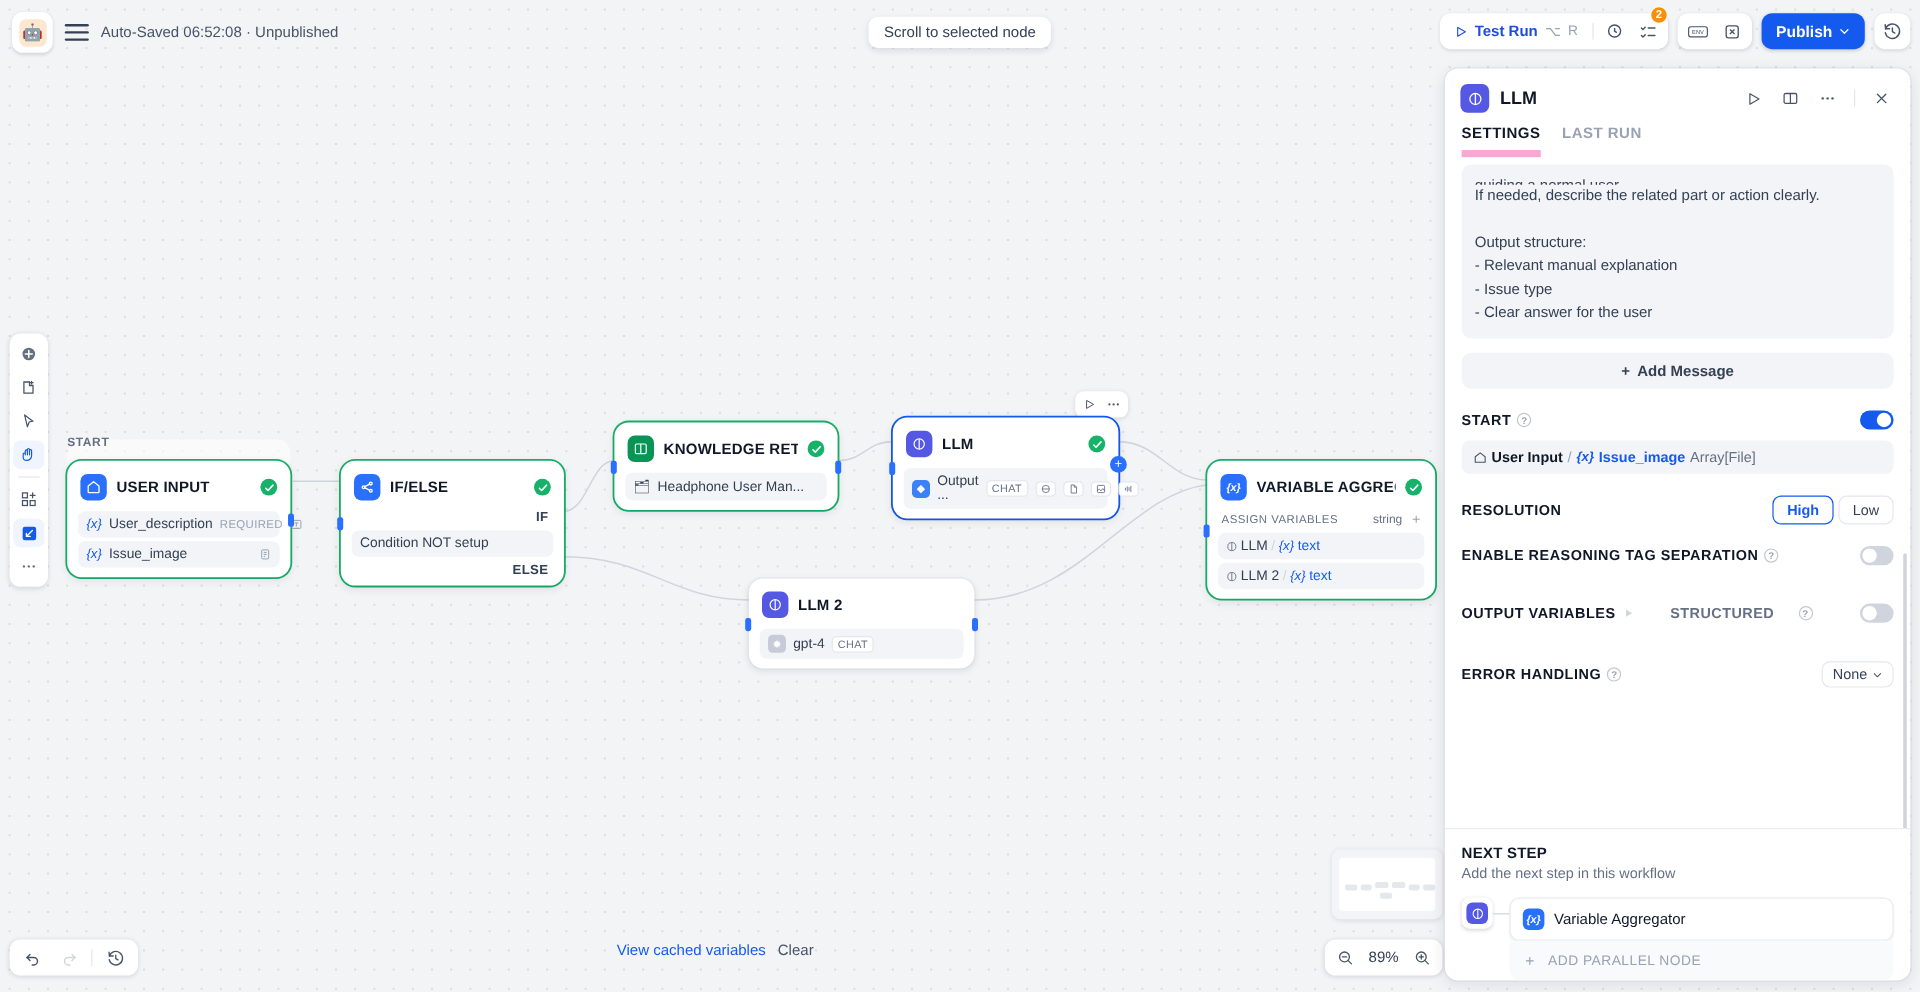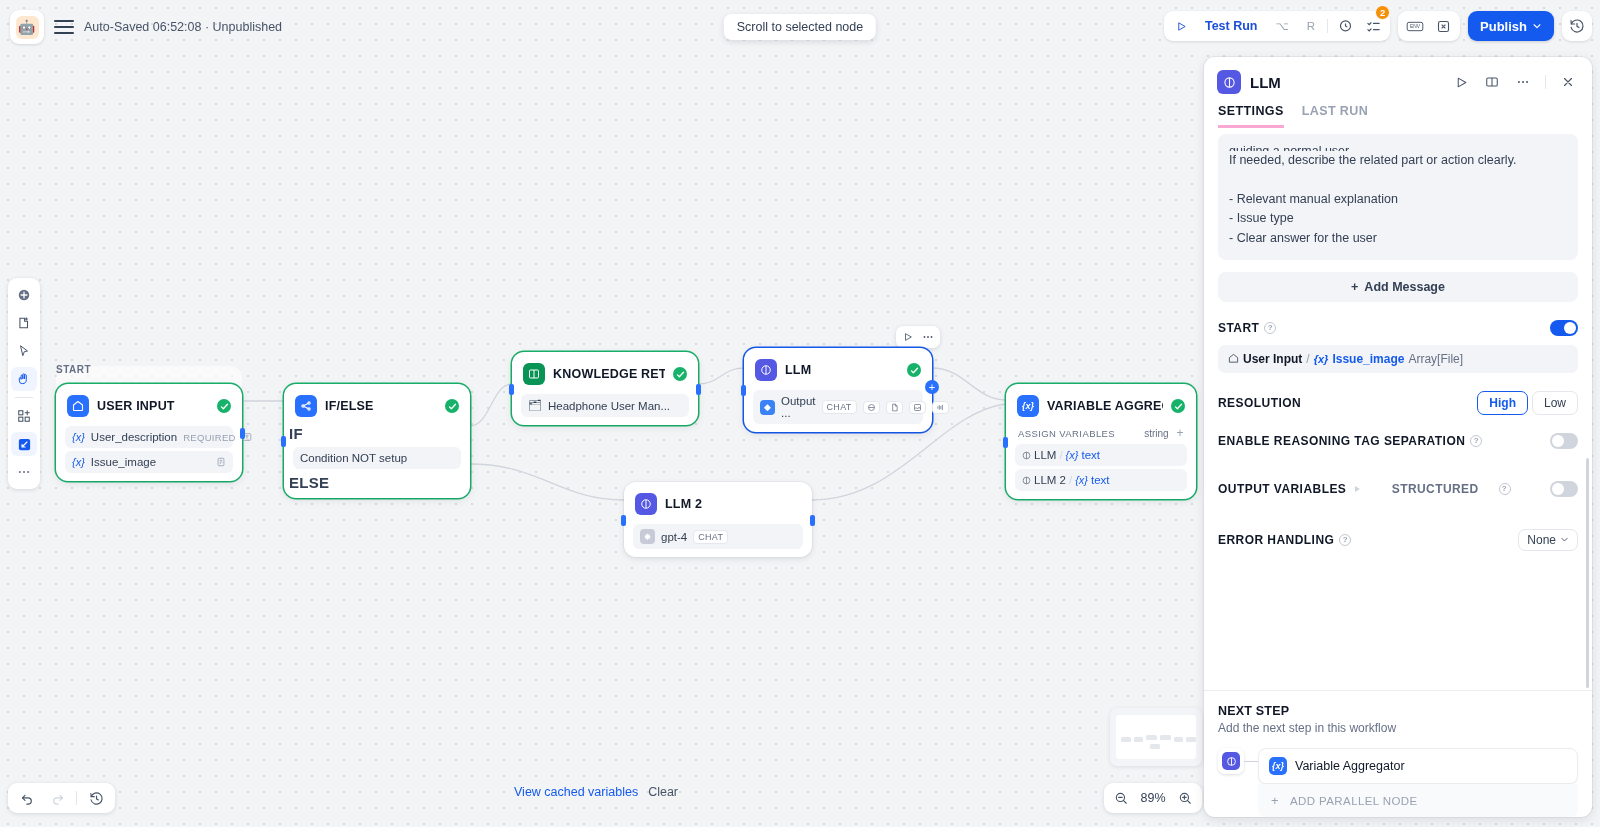--- a/index.html
+++ b/index.html
@@ -38,21 +38,21 @@
   .scroll-pill {
     position: absolute; left: 50%; transform: translateX(-50%); top: 14px;
     background: #fff; border-radius: 8px; padding: 6px 13px;
     font-size: 12.5px; color: #344054; box-shadow: 0 2px 6px rgba(16,24,40,.12); z-index: 20;
     white-space: nowrap; cursor: pointer;
   }
 
   
   .tr-bar { position: absolute; right: 8px; top: 11px; display: flex; align-items: center; gap: 8px; z-index: 20; }
   .grp { background: #fff; border-radius: 9px; box-shadow: 0 1px 3px rgba(16,24,40,.12); display: flex; align-items: center; padding: 4px; gap: 2px; height: 30px; }
-  .testrun { display: flex; align-items: center; gap: 18px; padding: 0 8px; height: 22px; color: #1d4ed8; font-size: 12.5px; font-weight: 600; cursor: pointer; }
+  .testrun { display: flex; align-items: center; gap: 6px; padding: 0 8px; height: 22px; color: #1d4ed8; font-size: 12.5px; font-weight: 600; cursor: pointer; }
   .testrun .kbd { color: #98a2b3; font-weight: 500; font-size: 11.5px; }
   .icon-btn { width: 26px; height: 24px; display: flex; align-items: center; justify-content: center; border-radius: 6px; cursor: pointer; color: #475467; position: relative; }
   .sep { width: 1px; height: 14px; background: #e4e7ec; margin: 0 2px; }
   .badge { position: absolute; top: -9px; right: -4px; background: #f79009; color: #fff; font-size: 9.5px; font-weight: 700; border-radius: 9px; min-width: 15px; height: 15px; display: flex; align-items: center; justify-content: center; padding: 0 3px; border: 1.5px solid #fff; }
   .publish-btn {
     background: #155aef; color: #fff; font-size: 13px; font-weight: 600; border-radius: 9px;
     height: 30px; padding: 0 12px; display: flex; align-items: center; gap: 5px; cursor: pointer;
     box-shadow: 0 1px 3px rgba(16,24,40,.18); border: none;
   }
   .hist-btn { width: 30px; height: 30px; background: #fff; border-radius: 9px; box-shadow: 0 1px 3px rgba(16,24,40,.12); display: flex; align-items: center; justify-content: center; color: #475467; cursor: pointer; }
@@ -98,21 +98,21 @@
   .node-title { font-size: 12.5px; font-weight: 700; letter-spacing: .2px; color: #101828; flex: 1; white-space: nowrap; overflow: hidden; }
   .chk { width: 14px; height: 14px; border-radius: 50%; background: #17b26a; display: flex; align-items: center; justify-content: center; flex: none; }
   .chk svg { display: block; }
   .nrow { background: #f2f4f7; border-radius: 6px; margin: 3px 4px; padding: 5px 7px; display: flex; align-items: center; gap: 6px; font-size: 11.5px; color: #344054; }
   .nrow .varx { color: #155aef; font-style: italic; font-size: 11px; }
   .req { margin-left: auto; font-size: 9.5px; color: #98a2b3; letter-spacing: .3px; }
   .mini-ic { color: #98a2b3; display: flex; align-items: center; }
   .start-label { position: absolute; left: 0; top: -20px; font-size: 10px; color: #667085; letter-spacing: .5px; font-weight: 600; }
   .start-wrap { position: absolute; background: rgba(255,255,255,.55); border-radius: 12px; }
   .tag { border: 1px solid #e4e7ec; border-radius: 4px; font-size: 9px; color: #667085; padding: 1px 4px; letter-spacing: .3px; background: #fff; }
-  .ifrow { font-size: 15px; font-weight: 700; color: #344054; text-align: left; padding: 2px 8px 2px 0; letter-spacing: .3px; }
+  .ifrow { font-size: 11px; font-weight: 700; color: #344054; text-align: right; padding: 2px 8px 2px 0; letter-spacing: .3px; }
   .port { position: absolute; width: 5px; height: 11px; background: #2970ff; border-radius: 2px; }
   .port.l { left: -3px; top: 50%; margin-top: -5px; }
   .port.r { right: -3px; top: 50%; margin-top: -5px; }
   .plusport { position: absolute; right: -7px; top: 32px; width: 14px; height: 14px; border-radius: 50%; background: #2970ff; color: #fff; display: flex; align-items: center; justify-content: center; font-size: 11px; line-height: 1; }
   .node-hover-tools { position: absolute; display: flex; align-items: center; gap: 2px; background: #fff; border-radius: 7px; box-shadow: 0 1px 4px rgba(16,24,40,.14); padding: 2px 3px; }
   .node-hover-tools .ri { width: 18px; height: 18px; display: flex; align-items: center; justify-content: center; color: #475467; cursor: pointer; }
   .assign-head { display: flex; align-items: center; padding: 4px 7px 2px; font-size: 9.5px; letter-spacing: .4px; color: #667085; }
   .assign-head .at { margin-left: auto; font-size: 10px; color: #667085; letter-spacing: 0; }
   .assign-head .plus { margin-left: 8px; color: #98a2b3; font-size: 12px; line-height: 1; }
   .model-ic { width: 15px; height: 15px; border-radius: 4px; display: flex; align-items: center; justify-content: center; font-size: 9px; color: #fff; flex: none; }
@@ -123,21 +123,21 @@
     background: #fff; border-radius: 11px; box-shadow: 0 3px 12px rgba(16,24,40,.10), 0 0 0 1px rgba(16,24,40,.05);
     z-index: 18; display: flex; flex-direction: column; overflow: hidden;
   }
   .p-head { display: flex; align-items: center; gap: 9px; padding: 13px 13px 0 13px; }
   .p-ic { width: 24px; height: 24px; border-radius: 6px; background: #5558e3; display: flex; align-items: center; justify-content: center; color: #fff; flex: none; }
   .p-title { font-size: 15px; font-weight: 700; flex: 1; }
   .p-head .ri { width: 22px; height: 22px; display: flex; align-items: center; justify-content: center; color: #475467; cursor: pointer; border-radius: 5px; }
   .p-desc { padding: 8px 14px 0; font-size: 12.5px; color: #98a2b3; }
   .p-tabs { display: flex; gap: 18px; padding: 10px 14px 0; }
   .p-tab { font-size: 12.5px; font-weight: 700; letter-spacing: .4px; color: #98a2b3; padding-bottom: 7px; cursor: pointer; }
-  .p-tab.active { color: #101828; border-bottom: 3px solid #f9a8d4; }
+  .p-tab.active { color: #101828; border-bottom: 6px solid #f9a8d4; }
   .p-body { flex: 1; overflow: hidden; position: relative; padding: 0 14px; }
   .prompt-box { background: #f2f4f7; border-radius: 8px; padding: 8px 11px 12px; font-size: 12.5px; color: #344054; line-height: 1.55; margin-top: 6px; }
   .prompt-box .cut { overflow: hidden; height: 9px; line-height: 18px; display: block; color: #344054; }
   .add-msg { margin-top: 12px; background: #f2f4f7; border-radius: 8px; height: 30px; display: flex; align-items: center; justify-content: center; gap: 6px; font-size: 12.5px; font-weight: 600; color: #344054; cursor: pointer; }
   .sec-row { display: flex; align-items: center; margin-top: 18px; }
   .sec-label { font-size: 12px; font-weight: 700; letter-spacing: .45px; color: #101828; display: flex; align-items: center; gap: 5px; }
   .qm { width: 12px; height: 12px; border-radius: 50%; border: 1.2px solid #c3c7cf; color: #98a2b3; font-size: 8px; display: inline-flex; align-items: center; justify-content: center; font-weight: 700; }
   .toggle { margin-left: auto; width: 28px; height: 16px; border-radius: 9px; background: #d0d5dd; position: relative; cursor: pointer; flex: none; }
   .toggle.on { background: #155aef; }
   .toggle .knob { position: absolute; top: 2px; left: 2px; width: 12px; height: 12px; border-radius: 50%; background: #fff; transition: left .1s; }
@@ -611,20 +611,21 @@
     <div class="p-tabs">
       <div class="p-tab active">SETTINGS</div>
       <div class="p-tab">LAST RUN</div>
     </div>
 
     <div class="p-body">
       <div class="prompt-box">
         <span class="cut">guiding a normal user.</span>
         <div>If needed, describe the related part or action clearly.</div>
         <div>&nbsp;</div>
+        <div>Output structure:</div>
         <div>- Relevant manual explanation</div>
         <div>- Issue type</div>
         <div>- Clear answer for the user</div>
       </div>
 
       <div class="add-msg">
         <span>+</span>
         <span>Add Message</span>
       </div>
 

